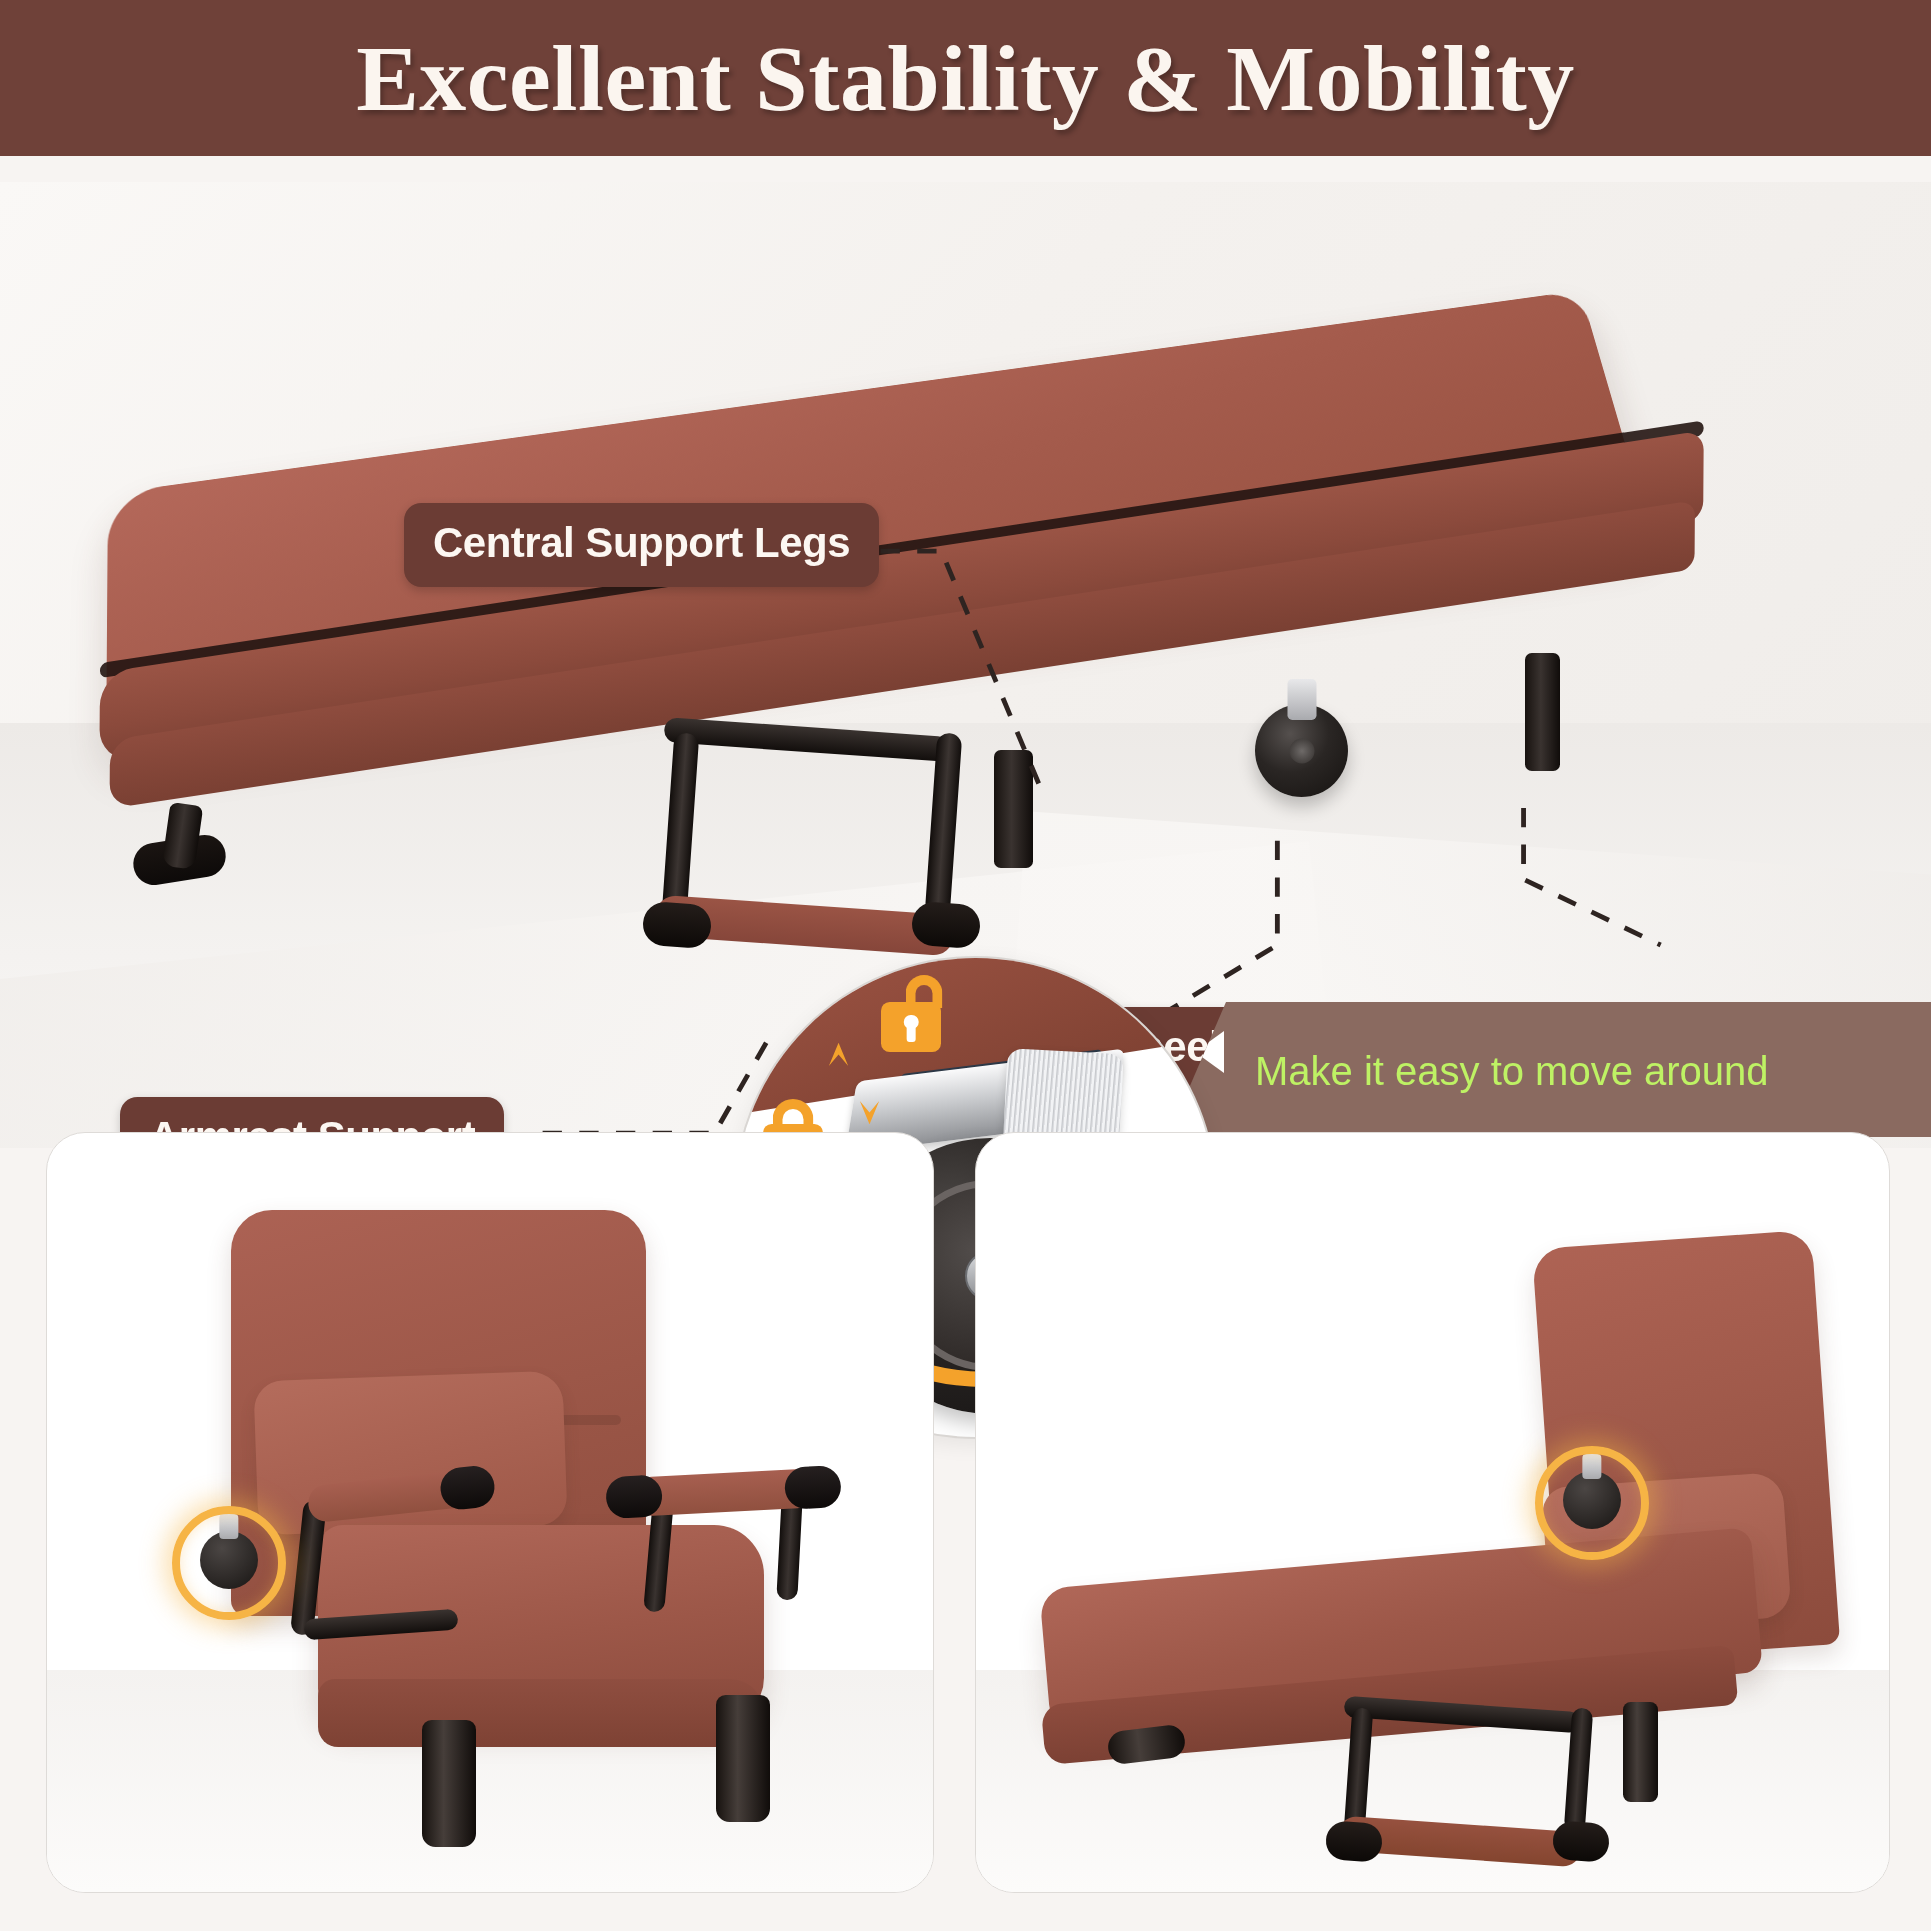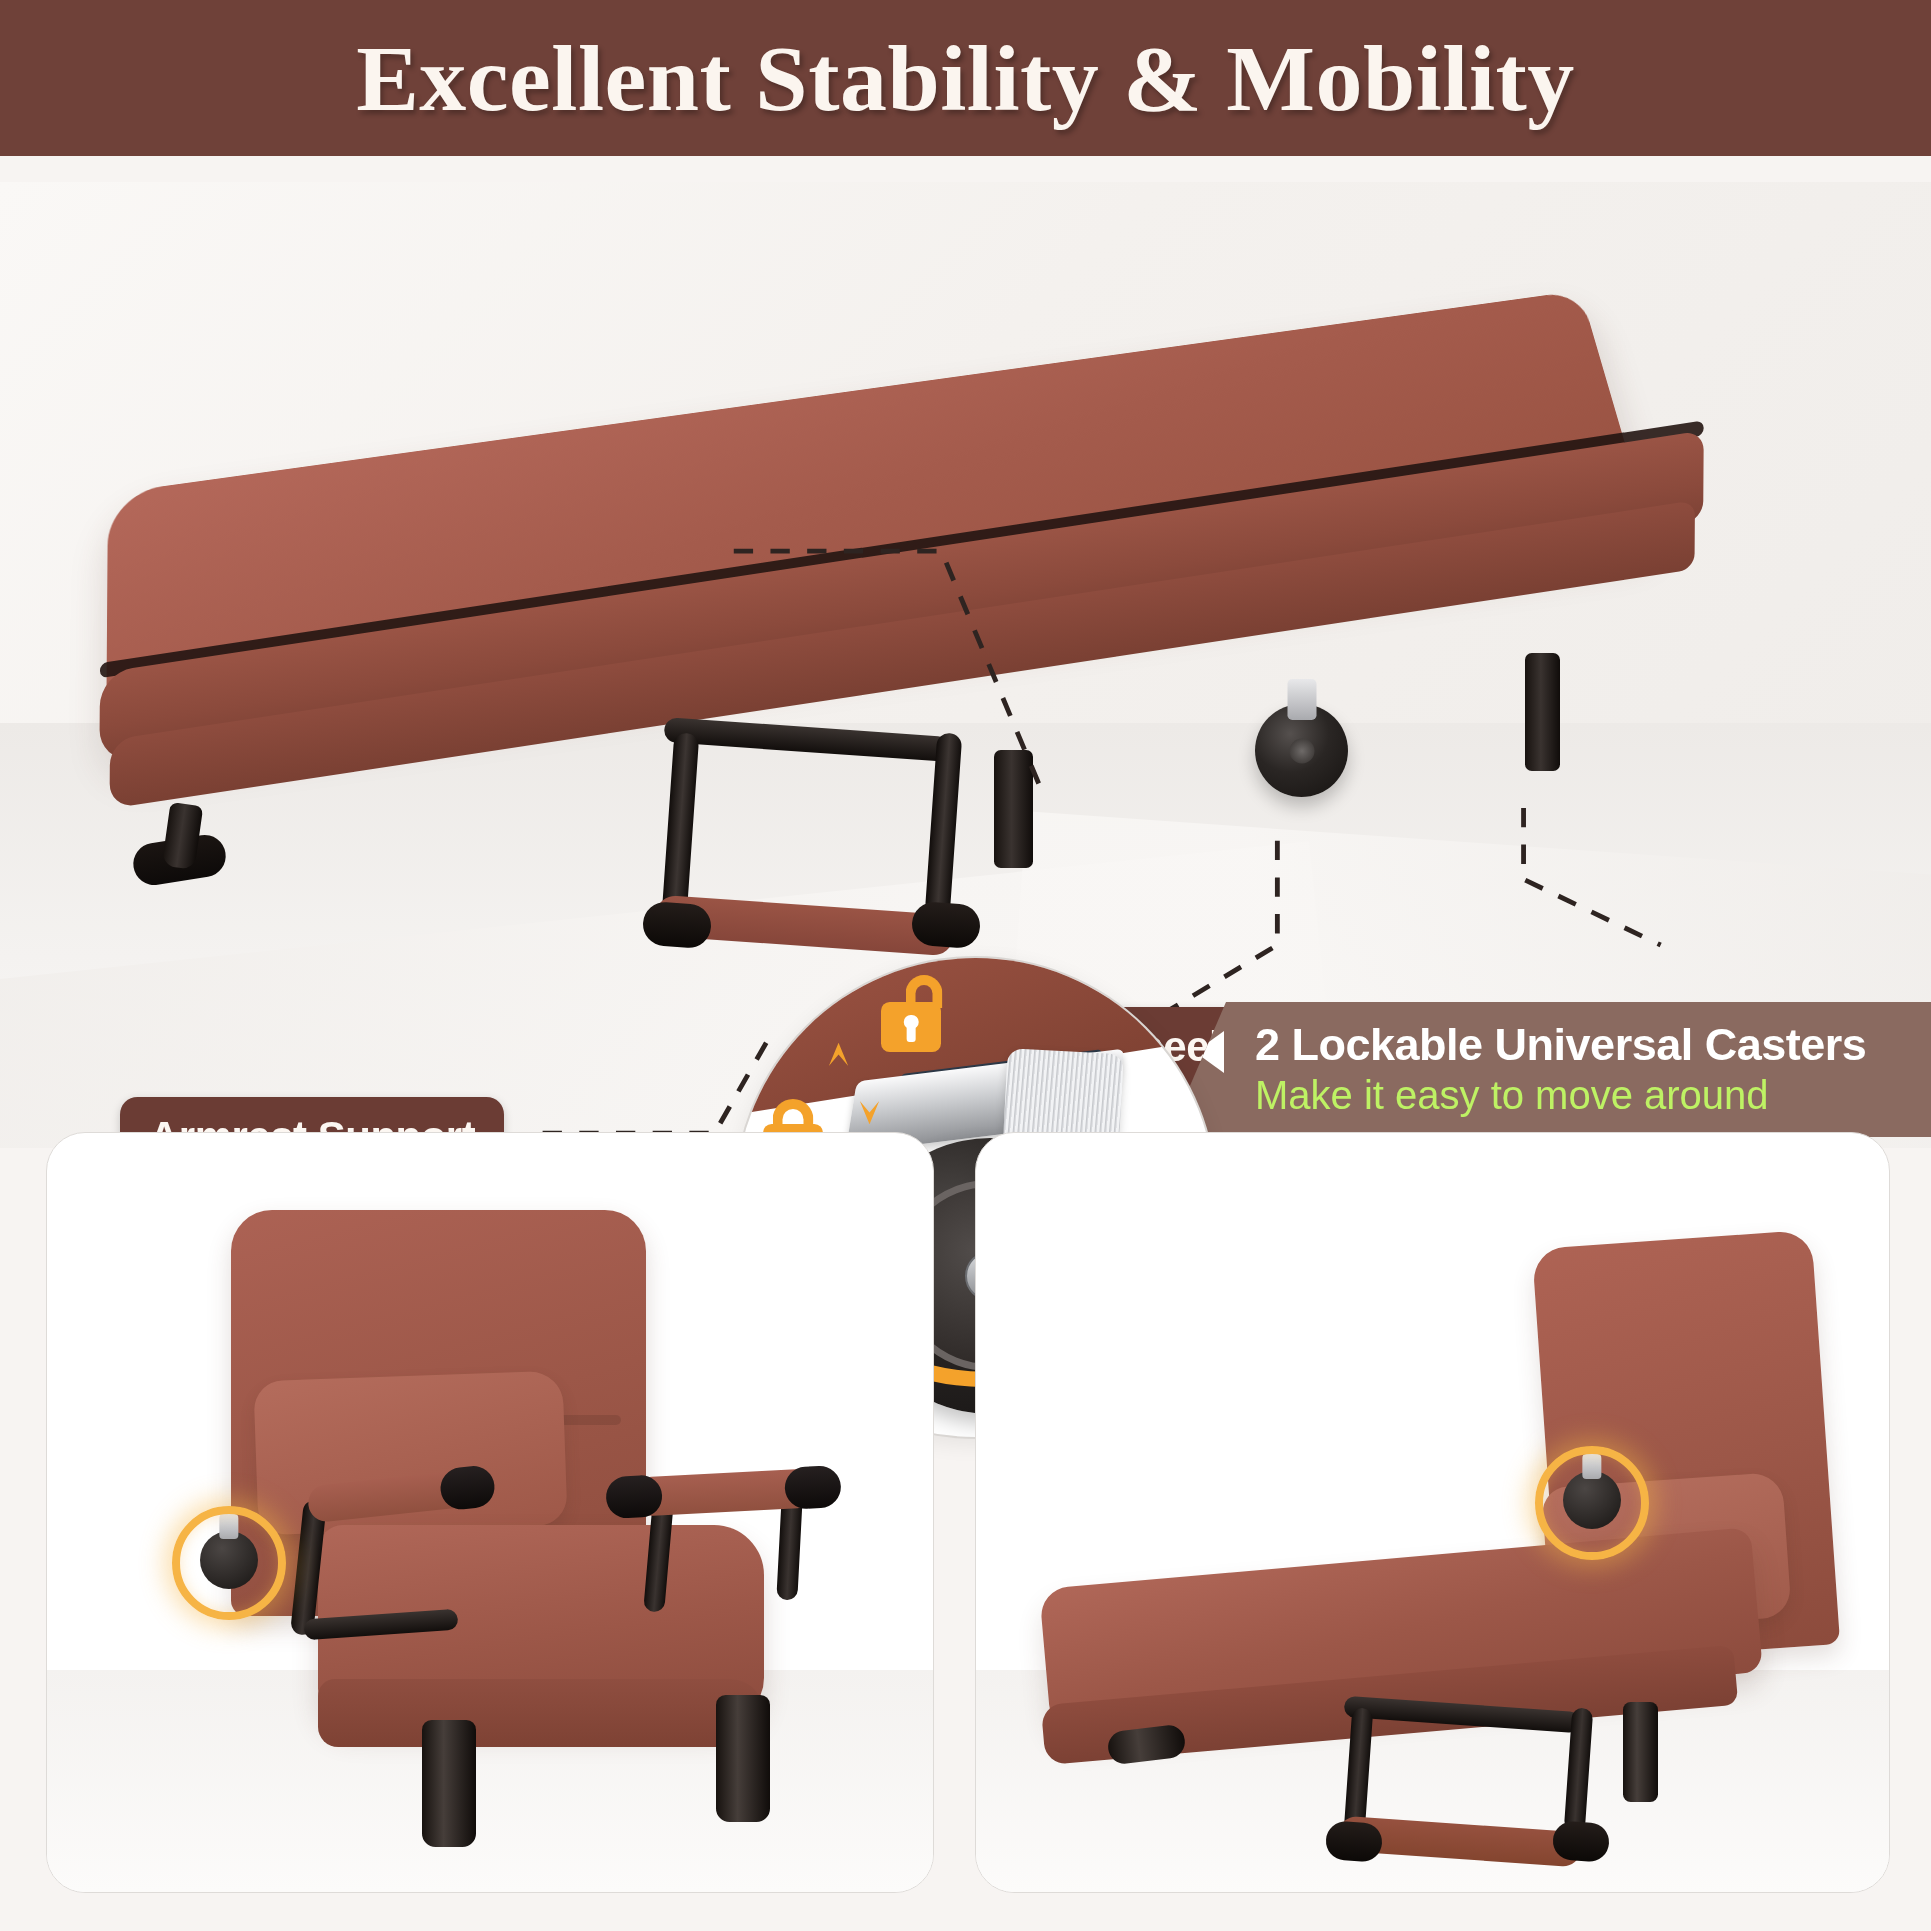--- a/index.html
+++ b/index.html
@@ -526,27 +526,27 @@
       <path d="M 760 382 L 975 382 L 1078 628"></path>
 
       <path d="M 1323 682 L 1323 790 L 1190 870"></path>
 
       <path d="M 1578 648 L 1578 722 L 1720 790"></path>
 
       <path d="M 562 985 L 740 985 L 800 880"></path>
     </g>
   </svg>
 
+  <div class="pill pill-central">Central Support Legs</div>
   <div class="pill pill-wheels">Wheels</div>
   <div class="pill pill-armrest">Armrest Support</div>
 </div>
 
 <div class="caster-banner">
   <div class="banner-arrow"></div>
-  <div class="caster-banner-title">2 Lockable Universal Casters</div>
   <div class="caster-banner-sub">Make it easy to move around</div>
 </div>
 
 <div class="caster-circle">
   <div class="cc-fabric"></div>
   <div class="cc-plate-dark"></div>
   <div class="cc-plate"></div>
   <div class="cc-fork"></div>
   <div class="cc-wheel">
     <div class="cc-wheel-rim"></div>

